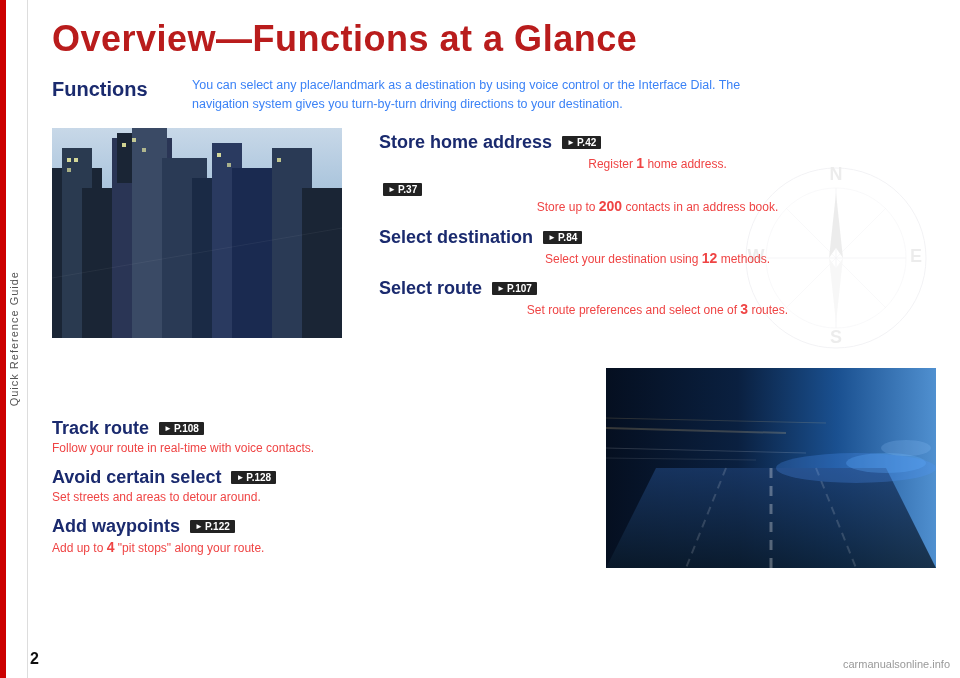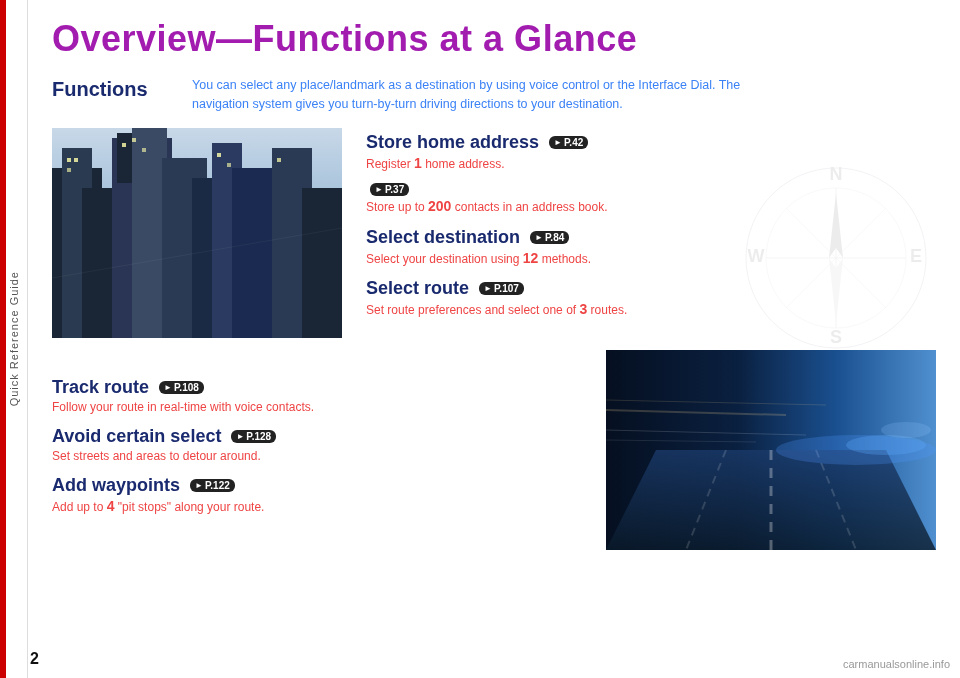--- a/index.html
+++ b/index.html
@@ -50,21 +50,21 @@
       width: 932px;
       height: 678px;
       background: #fff;
       padding: 18px 24px 10px 24px;
     }
 
     
     .page-title {
       font-size: 36px;
       font-weight: bold;
-      color: #a21caf;
+      color: #b91c1c;
       margin-bottom: 16px;
       letter-spacing: 0.5px;
     }
 
     
     .nav-section {
       display: flex;
       align-items: flex-start;
       margin-bottom: 14px;
     }
@@ -78,23 +78,24 @@
     .nav-description {
       font-size: 12.5px;
       color: #3b82f6;
       line-height: 1.5;
       max-width: 580px;
     }
 
     
     .upper-content {
       display: flex;
-      gap: 24px;
+      gap: 37px;
       margin-bottom: 0;
       position: relative;
+      text-align: center;
     }
 
     
     .city-image {
       width: 290px;
       height: 210px;
       flex-shrink: 0;
       background: linear-gradient(135deg, #1a2a4a 0%, #2a4a6a 30%, #3a6a8a 50%, #5a8aaa 70%, #7aaacc 100%);
       position: relative;
       overflow: hidden;
@@ -126,21 +127,21 @@
     .feature-desc {
       font-size: 12px;
       color: #ef4444;
       line-height: 1.4;
     }
     .page-badge {
       display: inline-flex;
       align-items: center;
       background: #222;
       color: #fff;
-      border-radius: 6px;
+      border-radius: 1px;
       font-size: 10px;
       font-weight: bold;
       padding: 1px 5px;
       margin-left: 4px;
       white-space: nowrap;
     }
     .page-badge::before {
       content: '►';
       font-size: 8px;
       margin-right: 2px;
@@ -161,22 +162,22 @@
     .compass-svg {
       width: 200px;
       height: 200px;
       opacity: 0.15;
     }
 
     
     .lower-content {
       display: flex;
       gap: 36px;
-      margin-top: 12px;
-      align-items: center;
+      margin-top: 30px;
+      align-items: flex-end;
     }
 
     .lower-features {
       flex: 1;
       padding-top: 4px;
     }
 
     
     .road-image {
       width: 330px;

